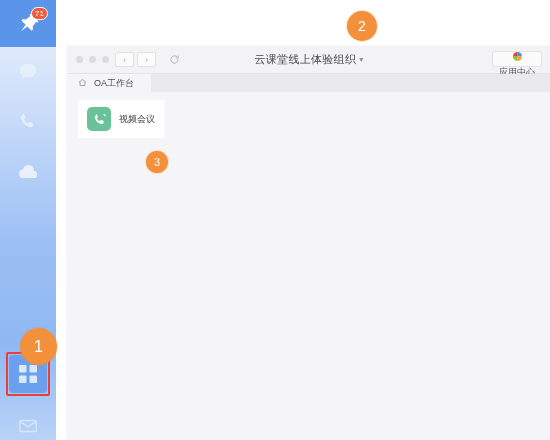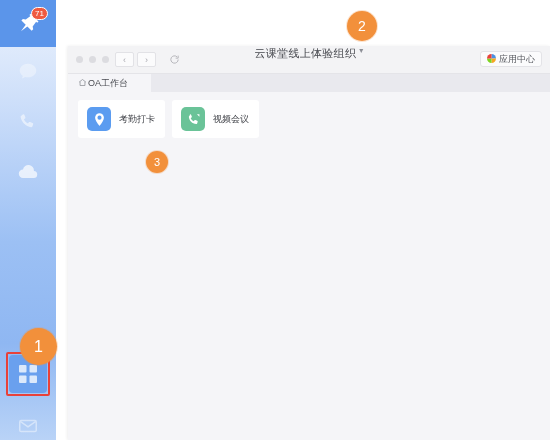--- a/index.html
+++ b/index.html
@@ -59,38 +59,38 @@
     color:#a9a9b0;font-size:9px;box-sizing:border-box;
   }
   .navbtn.back{left:47px;}
   .navbtn.fwd{left:69px;}
   .reload{
     position:absolute;left:98px;top:6px;width:17px;height:15px;
     display:flex;align-items:center;justify-content:center;color:#b0b0b6;
   }
   .wtitle{
     position:absolute;left:0;right:0;top:0;height:27px;
-    display:flex;justify-content:center;
+    display:flex;align-items:center;justify-content:center;
     font-size:11px;color:#45474d;letter-spacing:.3px;
   }
   .wtitle .caret{margin-left:3px;font-size:8px;color:#8d8f96;}
   .appcenter{
     position:absolute;right:8px;top:5px;height:16px;
     background:#fbfbfc;border:1px solid #e3e3e7;border-radius:3px;
     display:flex;align-items:center;gap:3px;padding:0 6px;
-    font-size:9px;color:#55575d;box-sizing:border-box;
+    font-size:9px;color:#55575d;box-sizing:border-box;flex-direction:column;
   }
 
   .tabbar{
     position:relative;height:18px;background:#e9e9ee;
     border-bottom:1px solid #e0e0e5;
   }
   .tab{
     position:absolute;left:0;top:0;height:18px;width:83px;
-    background:#f5f5f8;display:flex;align-items:center;gap:1px;
+    background:#f5f5f8;display:flex;align-items:center;gap:7px;
     padding-left:10px;font-size:9px;color:#4a4c52;box-sizing:border-box;
   }
 
   .content{
     position:absolute;left:0;top:46px;right:0;bottom:0;
     background:#f5f5f8;padding:8px 10px;box-sizing:border-box;
   }
   .apps{display:flex;flex-wrap:wrap;gap:7px;}
   .app{
     width:87px;height:38px;background:#fff;border-radius:3px;
@@ -207,29 +207,20 @@
               <path d="M5.5 10v10h13V10"></path>
           </svg>
         </span>
         <span>OA工作台</span>
       </div>
     </div>
 
     <div class="content">
       <div class="apps">
 
-        <div class="app">
-          <span class="ico" style="background:#5b9cf0;">
-            <svg width="15" height="15" viewBox="0 0 24 24" fill="#ffffff">
-              <path d="M12 2a7 7 0 00-7 7c0 5 7 13 7 13s7-8 7-13a7 7 0 00-7-7z"></path>
-              <circle cx="12" cy="9" r="3.3" fill="#5b9cf0"></circle>
-            </svg>
-          </span>
-          <span class="lbl">考勤打卡</span>
-        </div>
 
 
 
 
         <div class="app">
           <span class="ico" style="background:#6ac398;">
             <svg width="15" height="15" viewBox="0 0 24 24" fill="#ffffff">
               <path d="M6.5 3.5c.7-.2 1.4.1 1.6.8l1.2 2.9c.2.6 0 1.2-.5 1.6l-1.3 1c1 2.2 2.7 3.9 4.9 4.9l1-1.3c.4-.5 1-.7 1.6-.5l2.9 1.2c.7.2 1 .9.8 1.6l-.9 2.6c-.2.6-.8 1-1.4.9C9.6 18.4 5.6 14.4 4.6 7.9c-.1-.6.3-1.2.9-1.4l1-3z"></path>
               <path d="M17.5 3.5h4v4z"></path>
             </svg>

